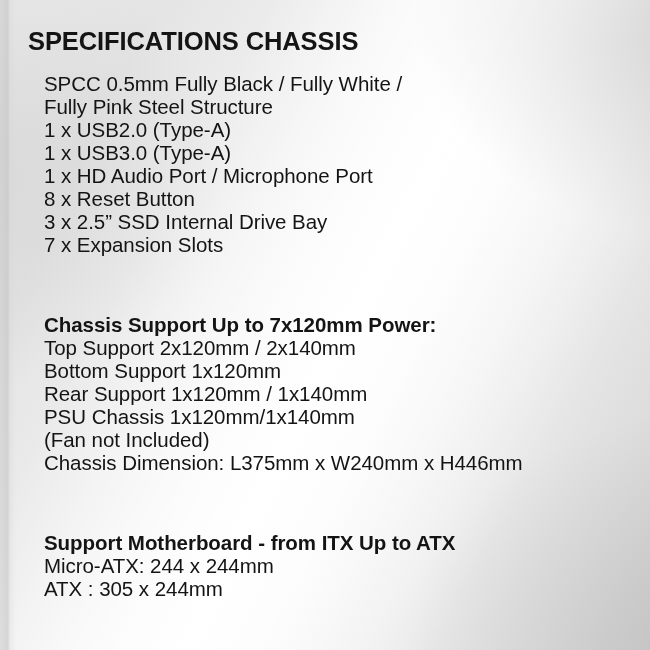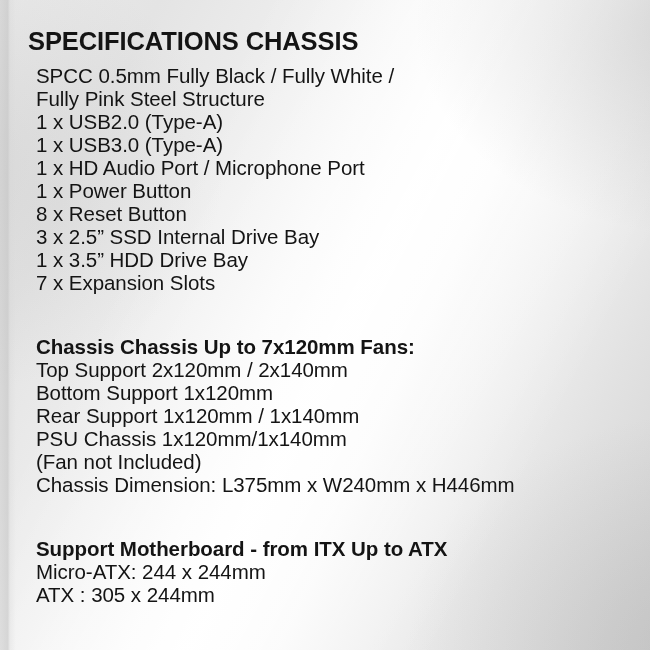--- a/index.html
+++ b/index.html
@@ -104,21 +104,21 @@
     line-height: 23px;
     letter-spacing: -0.05px;
     white-space: nowrap;
   }
 
   .line.bold {
     font-weight: bold;
   }
 
   .section {
-    margin: 8px;
+    margin: 16px;
   }
 
   .gap {
     height: 25px;
   }
 </style>
 </head>
 <body>
 
 <div class="panel">
@@ -130,31 +130,29 @@
   <div class="content">
 
     <div class="title">SPECIFICATIONS CHASSIS</div>
 
     <div class="section">
       <div class="line">SPCC 0.5mm Fully Black / Fully White /</div>
       <div class="line">Fully Pink Steel Structure</div>
       <div class="line">1 x USB2.0 (Type-A)</div>
       <div class="line">1 x USB3.0 (Type-A)</div>
       <div class="line">1 x HD Audio Port / Microphone Port</div>
-      <div class="line">1 x Power Button</div>
       <div class="line">8 x Reset Button</div>
       <div class="line">3 x 2.5” SSD Internal Drive Bay</div>
-      <div class="line">1 x 3.5” HDD Drive Bay</div>
       <div class="line">7 x Expansion Slots</div>
     </div>
 
     <div class="gap"></div>
 
     <div class="section">
-      <div class="line bold">Chassis Chassis Up to 7x120mm Fans:</div>
+      <div class="line bold">Chassis Support Up to 7x120mm Power:</div>
       <div class="line">Top Support 2x120mm / 2x140mm</div>
       <div class="line">Bottom Support 1x120mm</div>
       <div class="line">Rear Support 1x120mm / 1x140mm</div>
       <div class="line">PSU Chassis 1x120mm/1x140mm</div>
       <div class="line">(Fan not Included)</div>
       <div class="line">Chassis Dimension: L375mm x W240mm x H446mm</div>
     </div>
 
     <div class="gap"></div>
 

